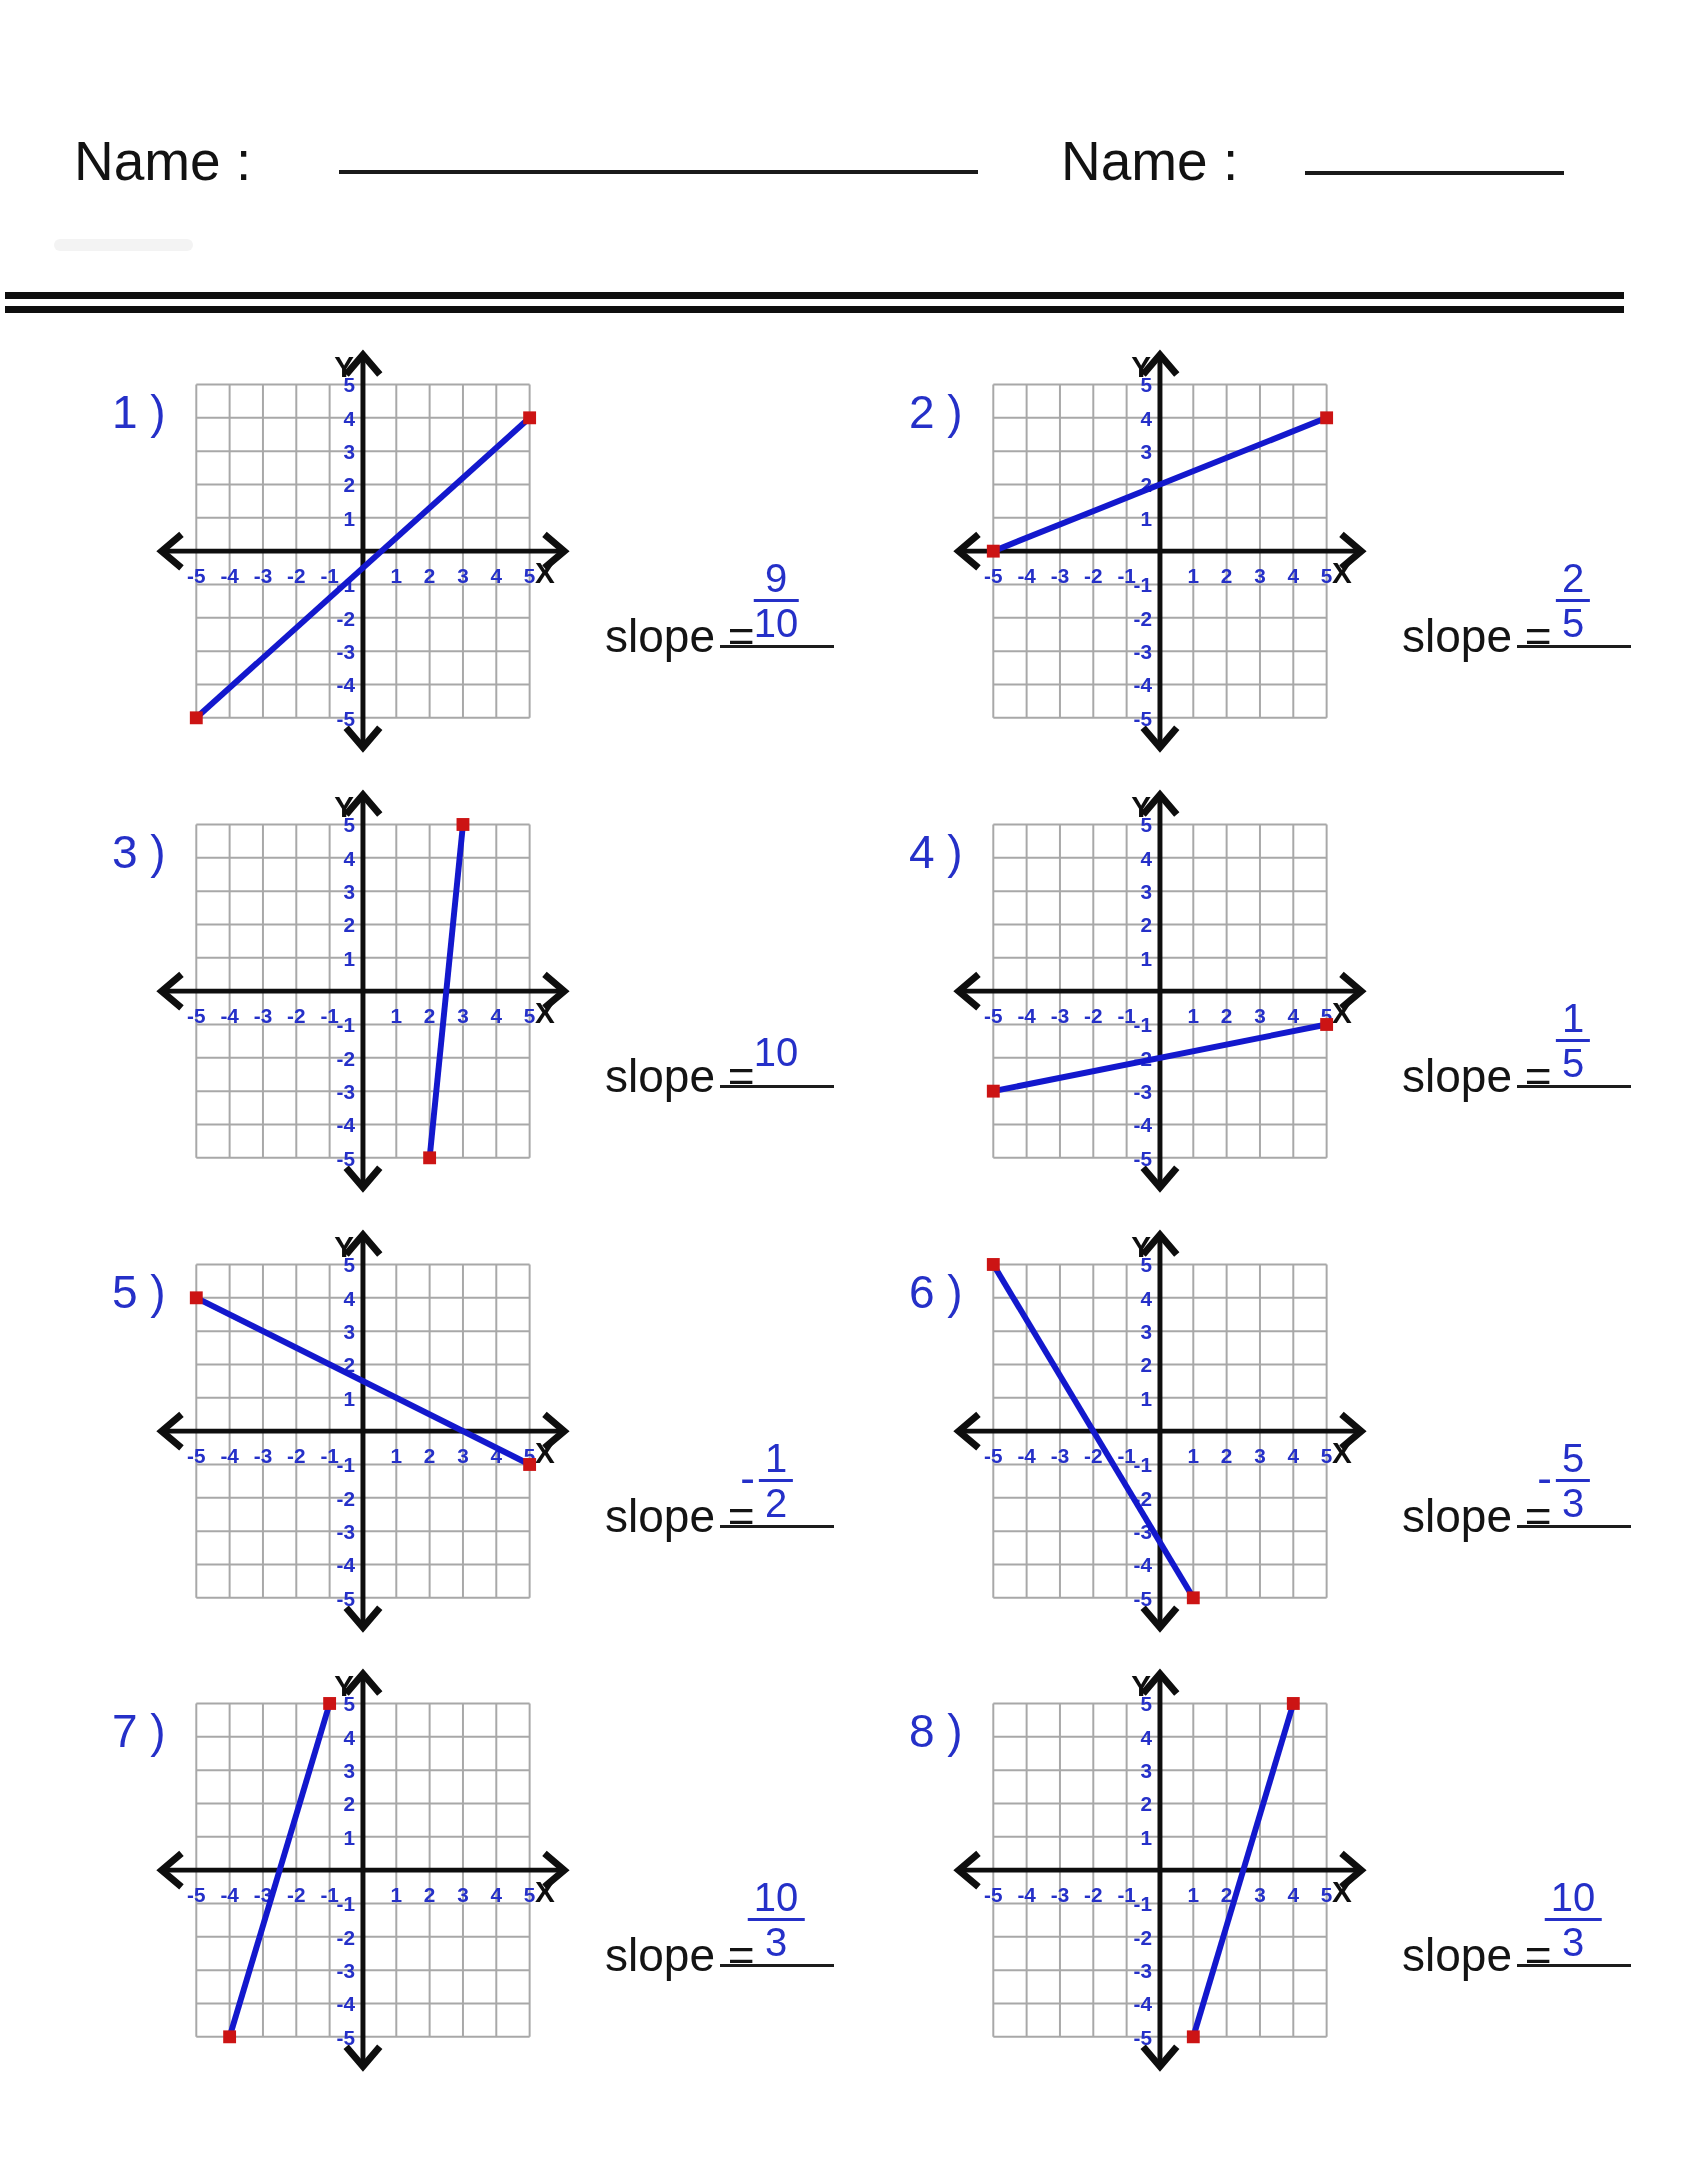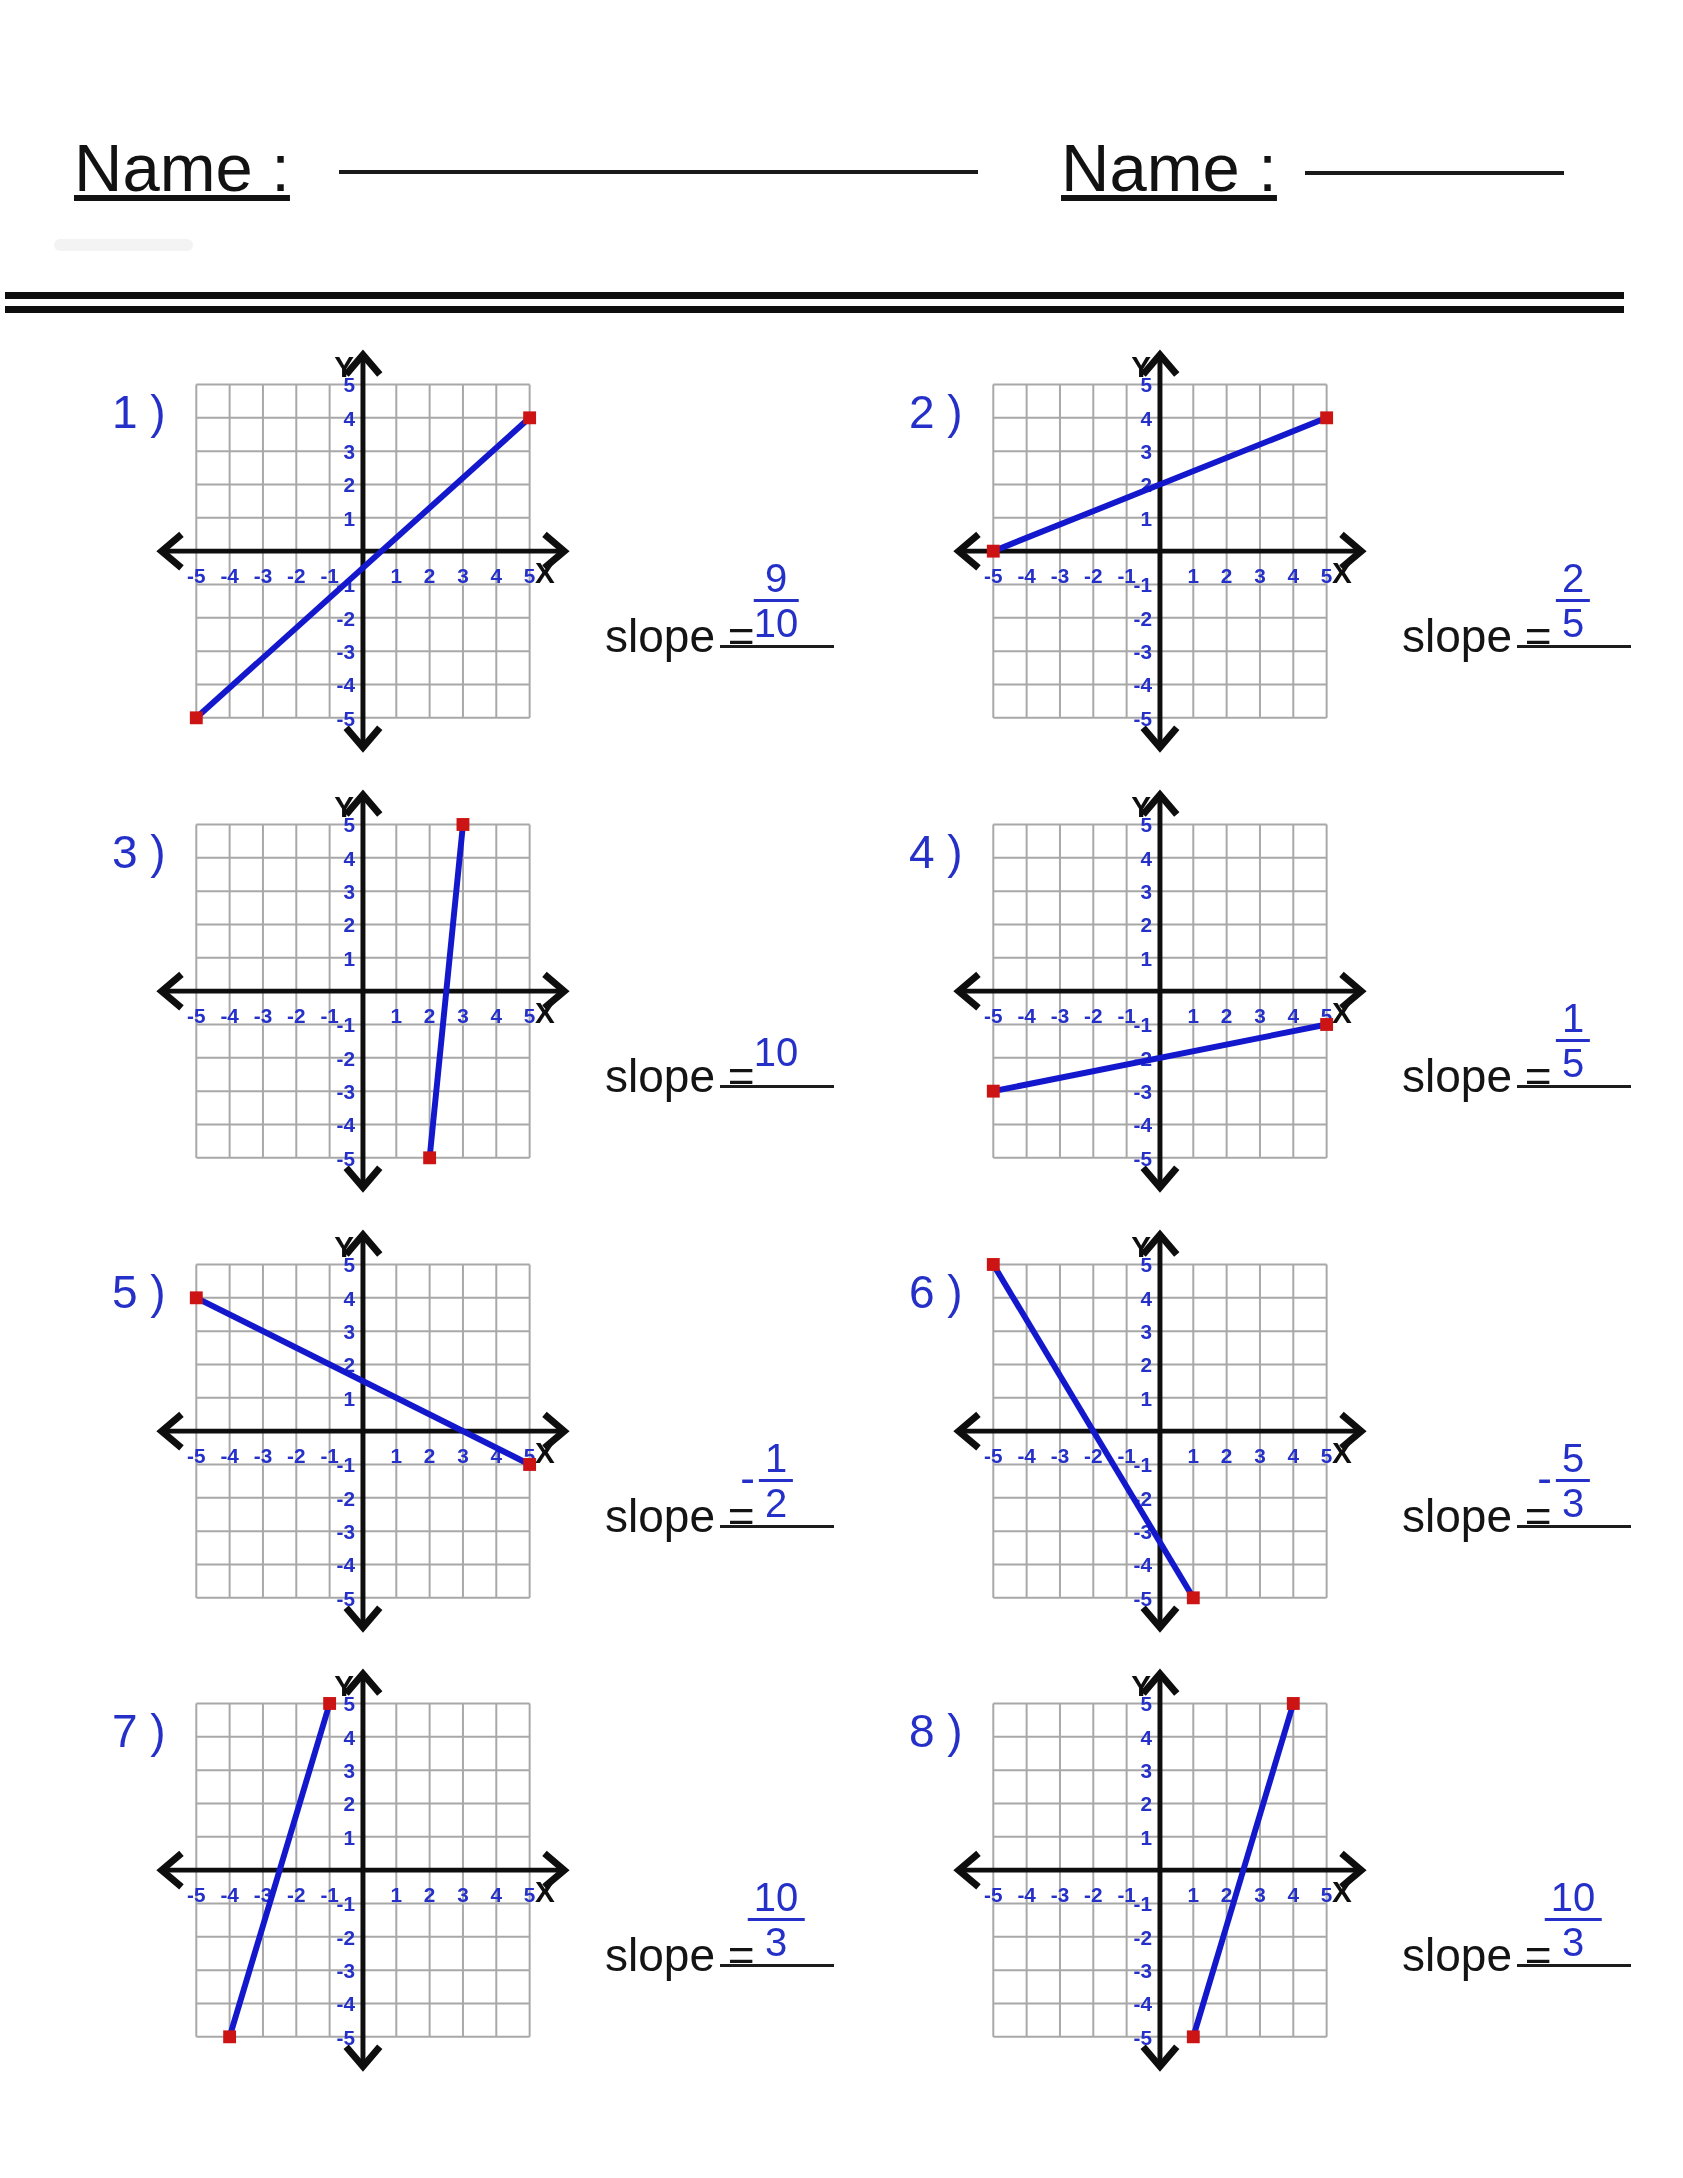--- a/index.html
+++ b/index.html
@@ -1,18 +1,18 @@
 <!DOCTYPE html>
 <html><head>
 <meta charset="utf-8">
 <style>
   html,body{margin:0;padding:0;background:#fff;}
   .page{position:relative;width:1683px;height:2178px;background:#ffffff;
         font-family:"Liberation Sans",sans-serif;overflow:hidden;}
-  .hdr-label{position:absolute;font-size:67px;color:#121212;white-space:pre;text-decoration:underline;}
+  .hdr-label{position:absolute;font-size:55px;color:#121212;white-space:pre;}
   .hline{position:absolute;background:#1a1a1a;height:4px;}
   .separator{position:absolute;left:5px;top:292px;width:1619px;height:7px;background:#ffffff;
              border-top:7px solid #0e0e0e;border-bottom:7px solid #0e0e0e;}
   .smudge{position:absolute;left:54px;top:239px;width:139px;height:12px;background:#f3f3f3;border-radius:6px;}
   .problem{position:absolute;width:802px;height:460px;}
   .pnum{position:absolute;left:3px;top:48px;font-size:46px;color:var(--blue);white-space:pre;}
   .graph{position:absolute;left:3px;top:0;}
   .slope-label{position:absolute;left:496px;top:272px;font-size:46px;color:#141414;white-space:pre;}
   .answer-line{position:absolute;left:611px;top:308px;width:114px;height:3px;background:#1c1c1c;}
   .answer-frac{position:absolute;left:667px;top:220px;transform:translateX(-50%);

